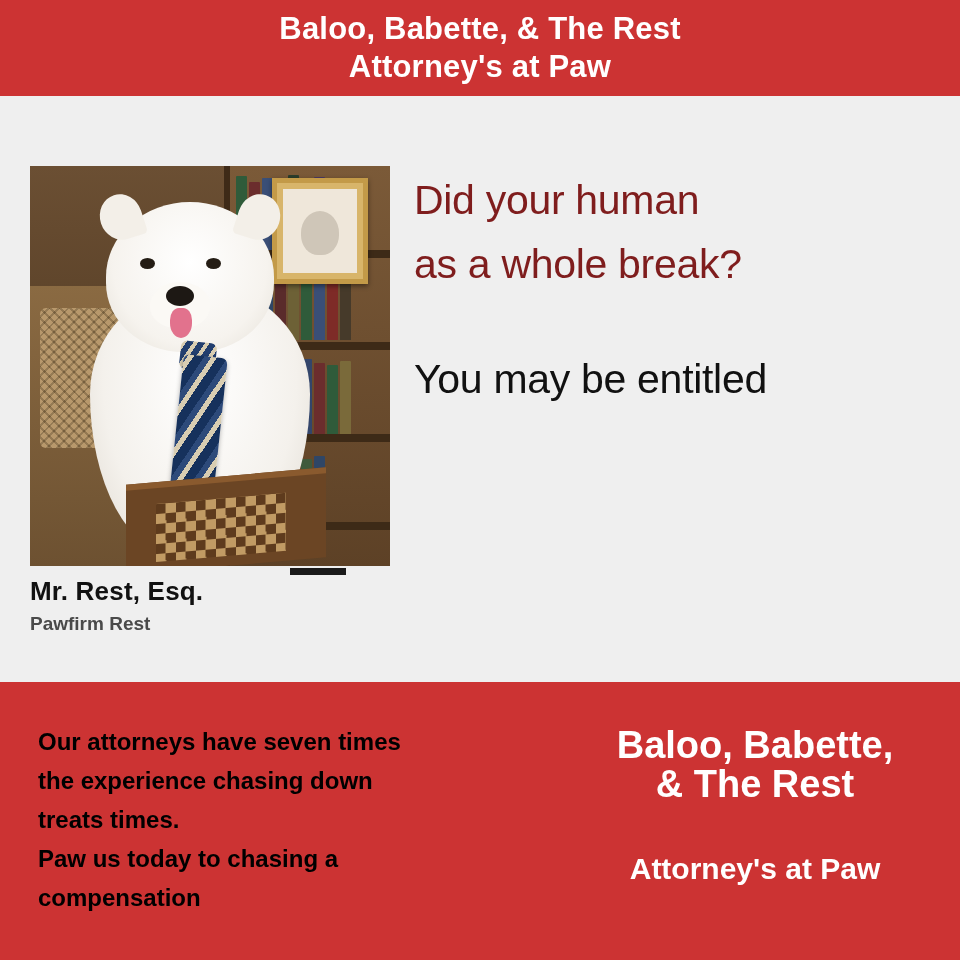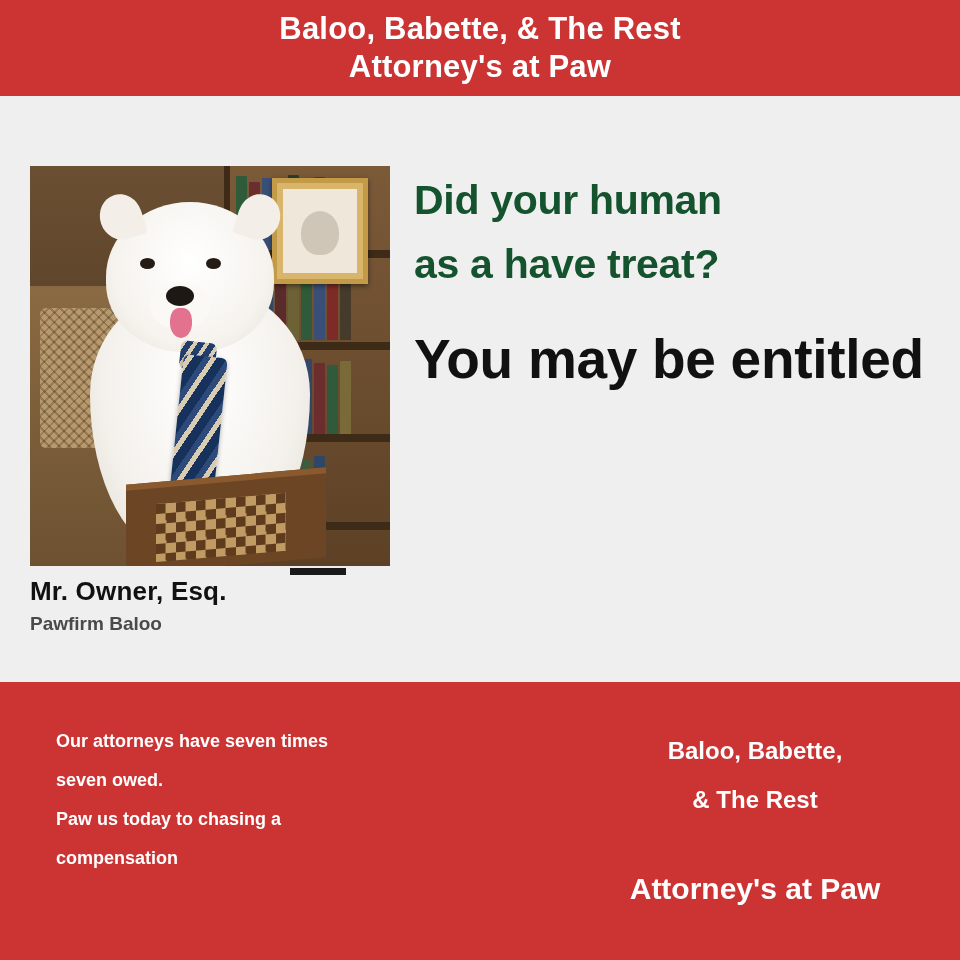--- a/index.html
+++ b/index.html
@@ -285,67 +285,67 @@
     background: #1a1a1a;
   }
 
   .copy-block {
     position: absolute;
     left: 414px;
     top: 72px;
     width: 520px;
   }
   .headline {
-    color: #14532d;
-    font-weight: bold;
+    color: #7f1d1d;
+    font-weight: normal;
     font-size: 41px;
     line-height: 64px;
     letter-spacing: -0.3px;
   }
   .subline {
-    margin-top: 32px;
+    margin-top: 52px;
     color: #111111;
-    font-weight: bold;
-    font-size: 55px;
+    font-weight: normal;
+    font-size: 41px;
     line-height: 62px;
     letter-spacing: -0.3px;
   }
 
   
   .footer {
     position: absolute;
     left: 0;
     top: 682px;
     width: 960px;
     height: 278px;
     background: #cc3333;
   }
   .footer-left {
     position: absolute;
-    left: 56px;
+    left: 38px;
     top: 40px;
     width: 500px;
-    color: #ffffff;
+    color: #000000;
     font-weight: bold;
-    font-size: 18px;
+    font-size: 24px;
     line-height: 39px;
   }
   .footer-left p { margin: 0; }
   .footer-right {
     position: absolute;
     left: 570px;
     top: 44px;
     width: 370px;
     text-align: center;
     color: #ffffff;
     font-weight: bold;
   }
   .fr-line1 {
-    font-size: 24px;
-    line-height: 49px;
+    font-size: 38px;
+    line-height: 39px;
   }
   .fr-line2 {
     margin-top: 44px;
     font-size: 30px;
     line-height: 41px;
   }
 </style>
 </head>
 <body>
 
@@ -432,41 +432,42 @@
         <div class="nose"></div>
         <div class="tongue"></div>
         <div class="tie-knot"></div>
         <div class="tie"></div>
 
         <div class="table">
           <div class="checker"></div>
         </div>
       </div>
 
-      <div class="caption-name">Mr. Owner, Esq.</div>
-      <div class="caption-role">Pawfirm Baloo</div>
+      <div class="caption-name">Mr. Rest, Esq.</div>
+      <div class="caption-role">Pawfirm Rest</div>
     </div>
 
     <div class="caption-rule"></div>
 
     <div class="copy-block">
       <div class="headline">
         <div>Did your human</div>
-        <div>as a have treat?</div>
+        <div>as a whole break?</div>
       </div>
       <div class="subline">
         <div>You may be entitled</div>
       </div>
     </div>
   </div>
 
   <div class="footer">
     <div class="footer-left">
       <p>Our attorneys have seven times</p>
-      <p>seven owed.</p>
+      <p>the experience chasing down</p>
+      <p>treats times.</p>
       <p>Paw us today to chasing a</p>
       <p>compensation</p>
     </div>
     <div class="footer-right">
       <div class="fr-line1" style="white-space:pre-line;">Baloo, Babette,
 &amp; The Rest</div>
       <div class="fr-line2">Attorney's at Paw</div>
     </div>
   </div>
 

